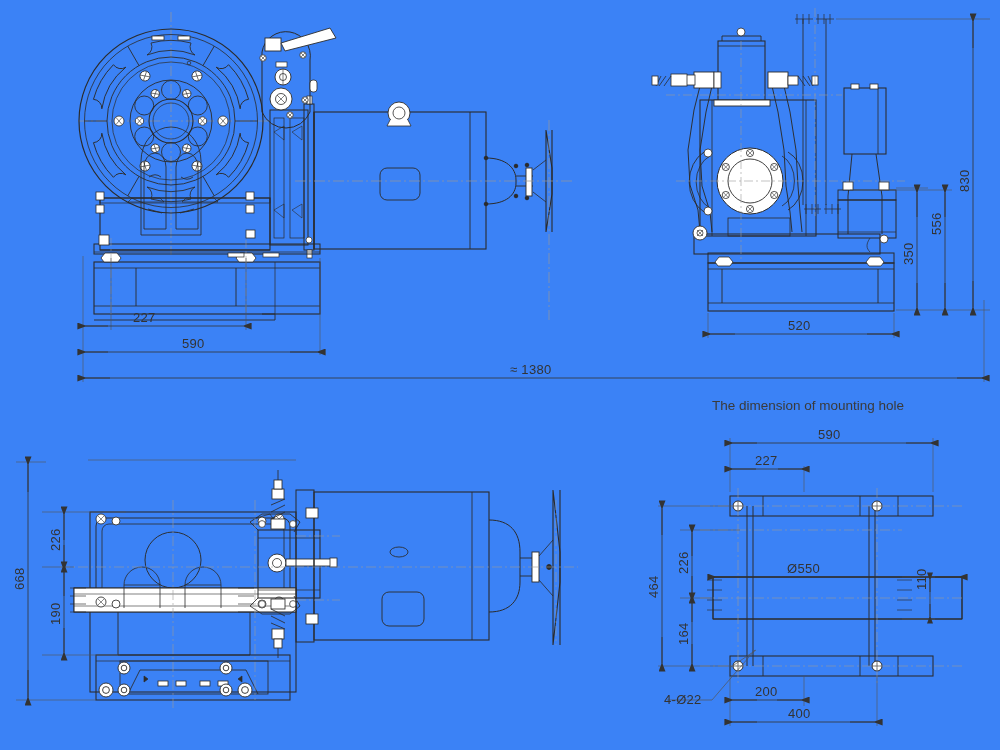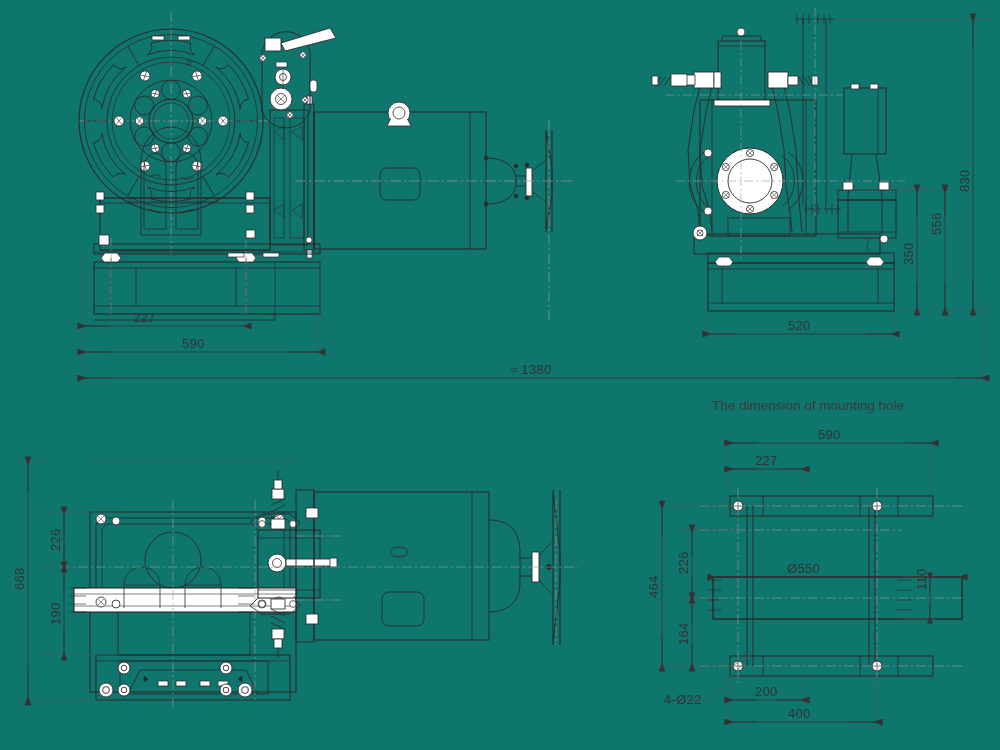--- a/index.html
+++ b/index.html
@@ -1,17 +1,17 @@
 <!DOCTYPE html>
 <html><head>
 <meta charset="utf-8">
 <style>
   html,body{margin:0;padding:0;background:#ffffff;}
   body{width:1000px;height:750px;font-family:"Liberation Sans",sans-serif;overflow:hidden;}
-  #sheet{position:relative;width:1000px;height:750px;background:#0f766e;}
+  #sheet{position:relative;width:1000px;height:750px;background:#3b82f6;}
   svg.layer{position:absolute;left:0;top:0;width:1000px;height:750px;}
   .dimtext{font-family:"Liberation Sans",sans-serif;font-size:13px;fill:#333333;letter-spacing:0.3px;}
   .titletext{font-family:"Liberation Sans",sans-serif;font-size:13.5px;fill:#3a3a3a;}
   text{user-select:none;}
 </style>
 </head>
 <body>
 
 <div id="sheet">
 

